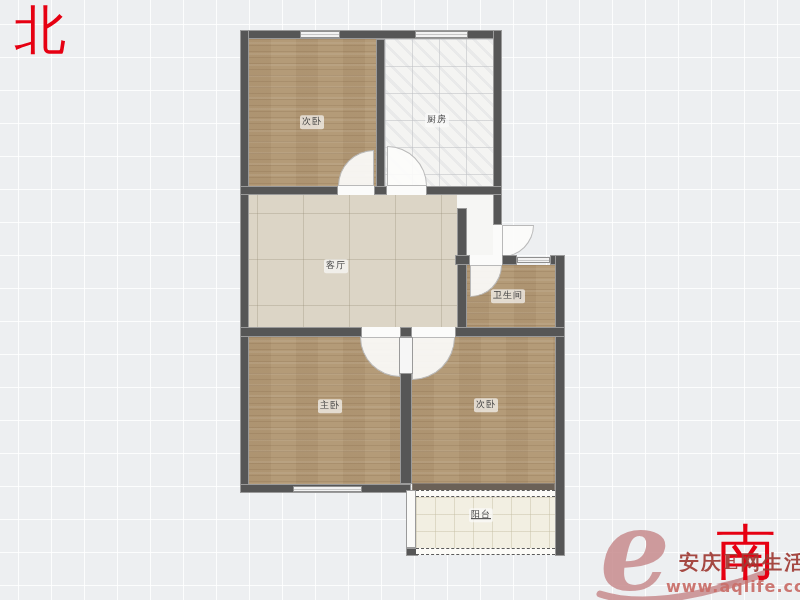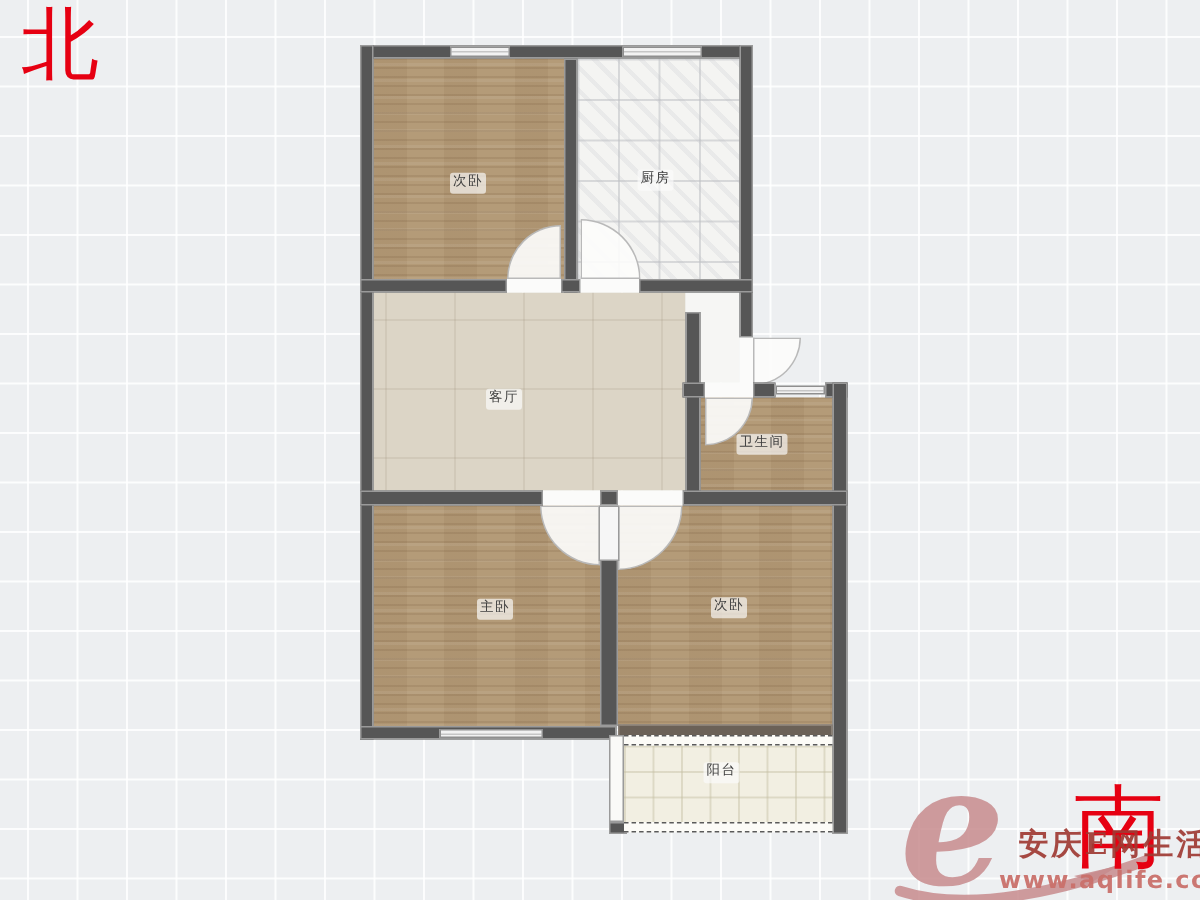--- a/index.html
+++ b/index.html
@@ -134,21 +134,21 @@
   <div class="bal-frame" style="left:406px;top:490px;width:10px;height:58px;"></div>
   <div class="bal-dash" style="left:416px;top:490px;width:139px;height:7px;"></div>
   <div class="bal-dash" style="left:416px;top:548px;width:139px;height:7px;"></div>
 
   <span class="rlabel" style="left:312px;top:122px;">次卧</span>
   <span class="rlabel" style="left:437px;top:120px;">厨房</span>
   <span class="rlabel" style="left:336px;top:266px;">客厅</span>
   <span class="rlabel" style="left:508px;top:296px;">卫生间</span>
   <span class="rlabel" style="left:330px;top:406px;">主卧</span>
   <span class="rlabel" style="left:486px;top:405px;">次卧</span>
-  <span class="rlabel" style="left:481px;top:515px;">阳台</span>
+  <span class="rlabel" style="left:481px;top:515px;text-decoration:underline;">阳台</span>
 </div>
 
 <div class="wm-e">e</div>
 <svg class="wm-swoosh" width="176" height="36" viewBox="0 0 176 36">
   <path d="M4,26 C48,40 108,28 170,5" stroke="rgba(199,139,141,.85)" stroke-width="7" fill="none" stroke-linecap="round"></path>
   <path d="M120,16 L150,9 L132,20 Z" fill="rgba(199,139,141,.85)"></path>
 </svg>
 
 <div class="compass compass-south">南</div>
 

